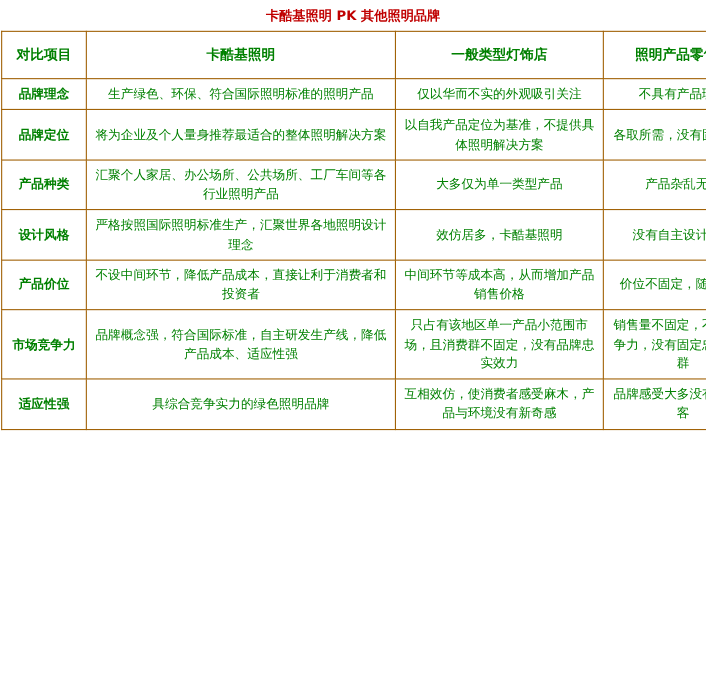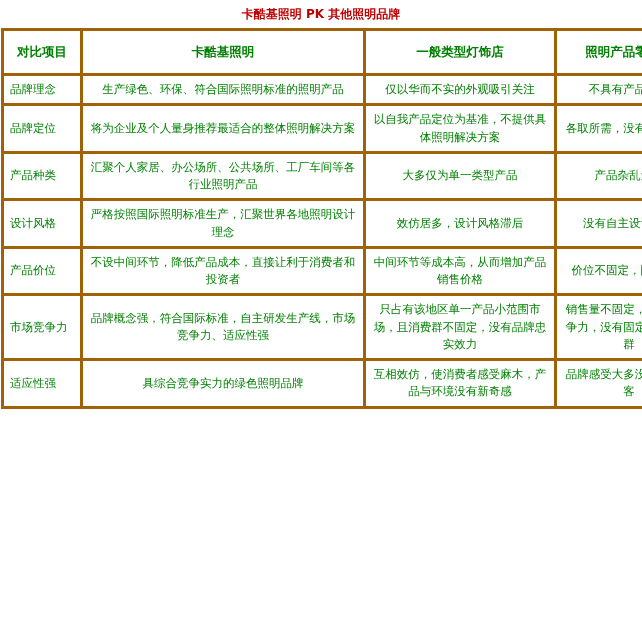--- a/index.html
+++ b/index.html
@@ -29,41 +29,42 @@
     padding: 6px 0 5px 0;
     letter-spacing: 0px;
   }
   table.cmp {
     border-collapse: collapse;
     width: 640px;
     margin: 0 1px;
     table-layout: fixed;
   }
   table.cmp th, table.cmp td {
-    border: 3px solid #a16207;
+    border: 1px solid #a16207;
     vertical-align: middle;
     padding: 5px 6px;
     font-size: 11.5px;
     line-height: 1.5;
   }
   table.cmp thead th {
     color: #008000;
     font-weight: bold;
     text-align: center;
     height: 32px;
     font-size: 12.5px;
   }
   thead th.col-item { width: 64px; }
   thead th.col-a { width: 268px; }
   thead th.col-b { width: 176px; }
   thead th.col-c { width: 132px; }
 
   td.rowhead {
     color: #008000;
-    font-weight: normal;
+    font-weight: bold;
+    text-align: center;
     font-size: 12px;
     width: 64px;
   }
   td.cell {
     color: #008000;
     text-align: center;
   }
   td.cell.center {
     text-align: center;
   }
@@ -109,32 +110,32 @@
       </tr>
       <tr>
         <td class="rowhead">产品种类</td>
         <td class="cell">汇聚个人家居、办公场所、公共场所、工厂车间等各行业照明产品</td>
         <td class="cell center">大多仅为单一类型产品</td>
         <td class="cell center">产品杂乱无章</td>
       </tr>
       <tr>
         <td class="rowhead">设计风格</td>
         <td class="cell">严格按照国际照明标准生产，汇聚世界各地照明设计理念</td>
-        <td class="cell center">效仿居多，设计风格滞后</td>
+        <td class="cell center">效仿居多，卡酷基照明</td>
         <td class="cell center">没有自主设计风格</td>
       </tr>
       <tr>
         <td class="rowhead">产品价位</td>
         <td class="cell">不设中间环节，降低产品成本，直接让利于消费者和投资者</td>
         <td class="cell">中间环节等成本高，从而增加产品销售价格</td>
         <td class="cell">价位不固定，随意性大</td>
       </tr>
       <tr>
         <td class="rowhead">市场竞争力</td>
-        <td class="cell">品牌概念强，符合国际标准，自主研发生产线，市场竞争力、适应性强</td>
+        <td class="cell">品牌概念强，符合国际标准，自主研发生产线，降低产品成本、适应性强</td>
         <td class="cell">只占有该地区单一产品小范围市场，且消费群不固定，没有品牌忠实效力</td>
         <td class="cell">销售量不固定，不具有竞争力，没有固定忠实顾客群</td>
       </tr>
       <tr>
         <td class="rowhead">适应性强</td>
         <td class="cell center">具综合竞争实力的绿色照明品牌</td>
         <td class="cell">互相效仿，使消费者感受麻木，产品与环境没有新奇感</td>
         <td class="cell">品牌感受大多没有和回头客</td>
       </tr>
     </tbody>

